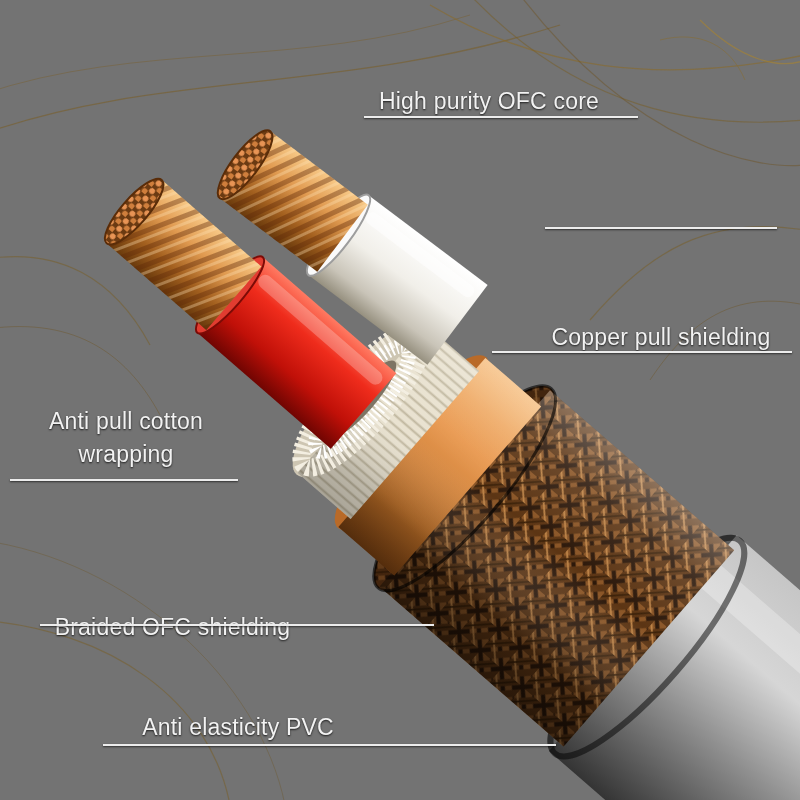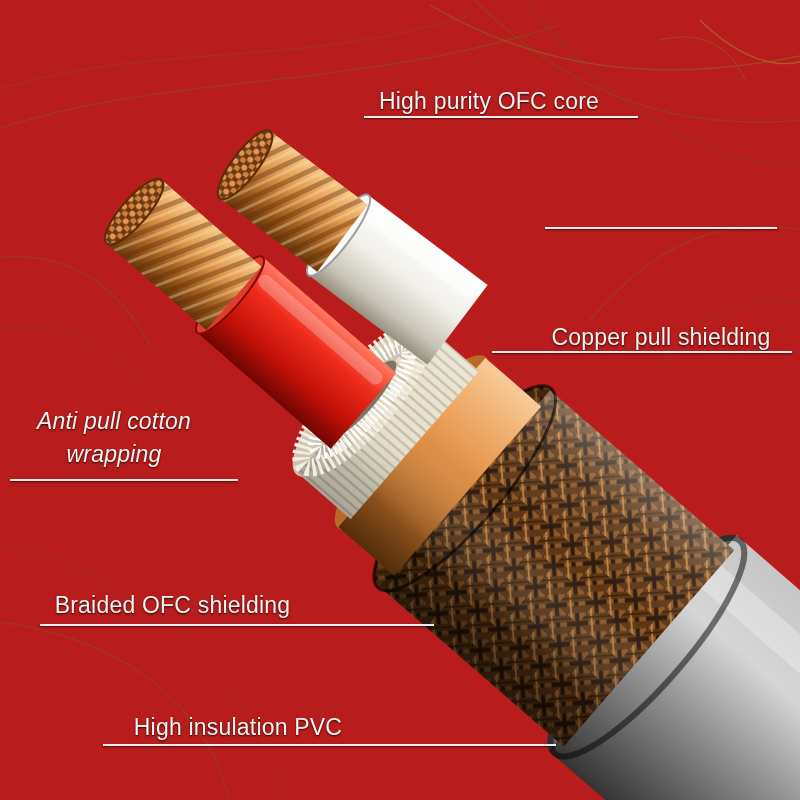--- a/index.html
+++ b/index.html
@@ -1,18 +1,18 @@
 <!DOCTYPE html>
 <html><head>
 <meta charset="utf-8">
 <style>
   html,body{margin:0;padding:0;background:#000;}
   #stage{
     position:relative;width:800px;height:800px;overflow:hidden;
-    background:#b91c1c;
+    background:#737373;
     font-family:"Liberation Sans",sans-serif;
   }
   #cable-svg{position:absolute;left:0;top:0;}
   .callout{
     position:absolute;
     color:#f2f2f2;
     font-size:23px;
     line-height:1.45;
     text-align:center;
     letter-spacing:.2px;
@@ -168,28 +168,28 @@
   </div>
   <div class="callout-line" style="left:364px;top:116px;width:274px;"></div>
 
   <div class="callout-line" style="left:545px;top:227px;width:232px;"></div>
 
   <div class="callout" style="left:516px;top:321px;width:290px;">
     <span>Copper pull shielding</span>
   </div>
   <div class="callout-line" style="left:492px;top:351px;width:300px;"></div>
 
-  <div class="callout" style="left:0px;top:405px;width:228px;font-style:italic;">
+  <div class="callout" style="left:12px;top:405px;width:228px;">
     <span>Anti pull cotton wrapping</span>
   </div>
   <div class="callout-line" style="left:10px;top:479px;width:228px;"></div>
 
-  <div class="callout" style="left:40px;top:589px;width:265px;">
+  <div class="callout" style="left:40px;top:611px;width:265px;">
     <span>Braided OFC shielding</span>
   </div>
   <div class="callout-line" style="left:40px;top:624px;width:394px;"></div>
 
   <div class="callout" style="left:103px;top:711px;width:270px;">
-    <span>High insulation PVC</span>
+    <span>Anti elasticity PVC</span>
   </div>
   <div class="callout-line" style="left:103px;top:744px;width:453px;"></div>
 
 </div>
 
 </body></html>

